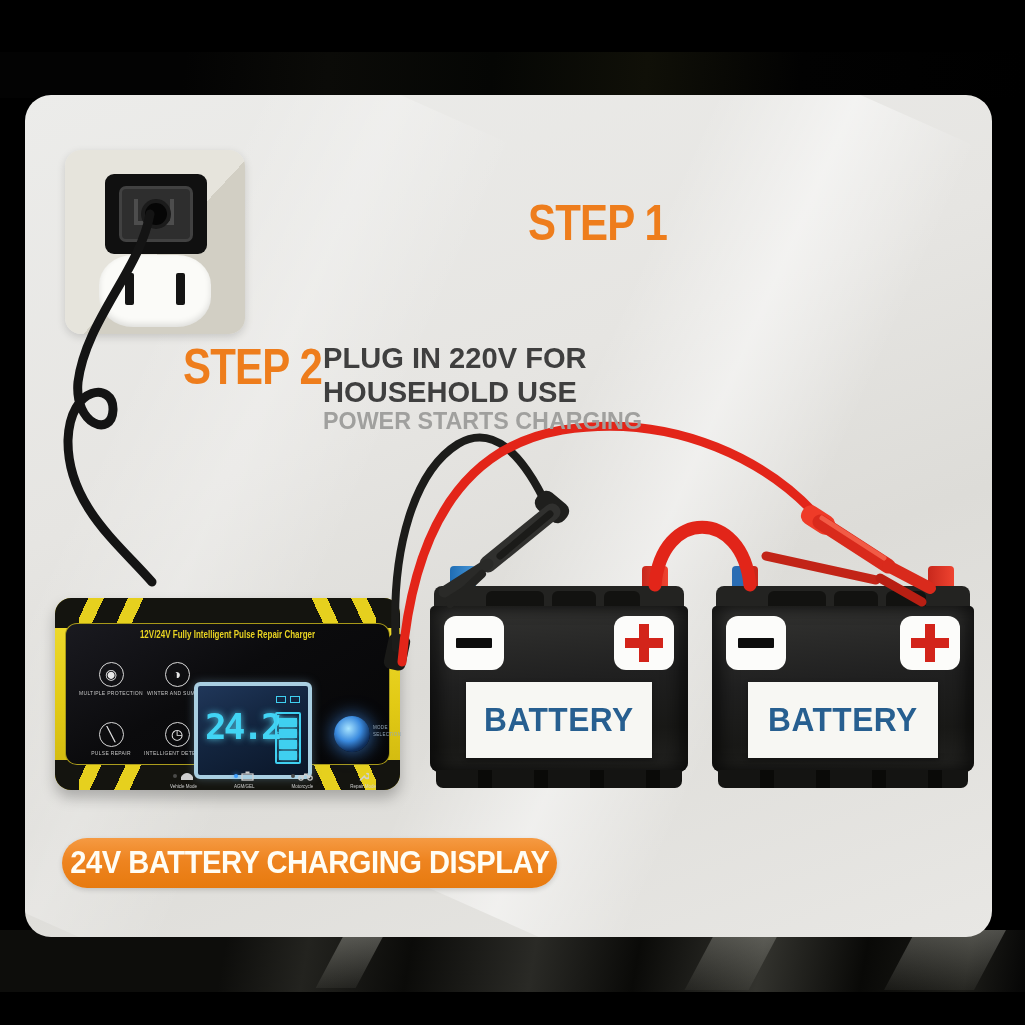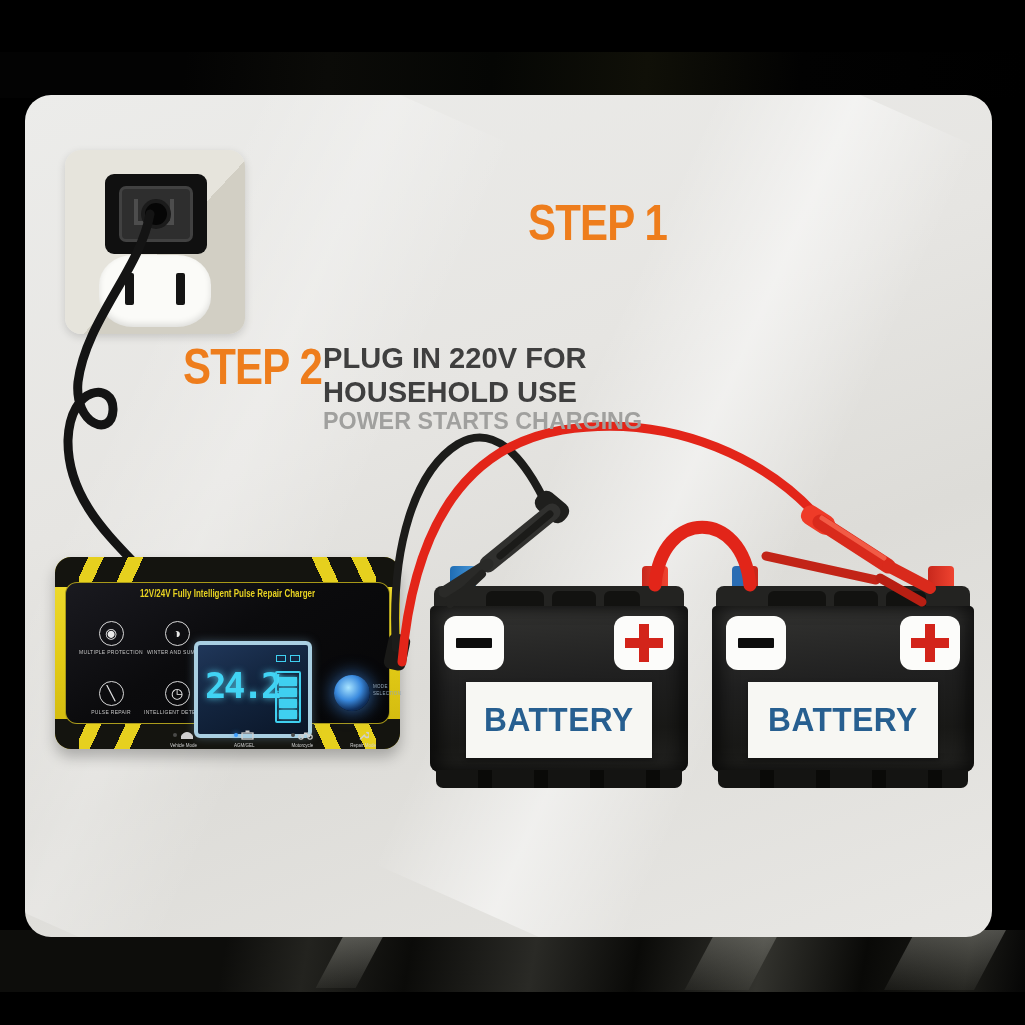--- a/index.html
+++ b/index.html
@@ -57,21 +57,21 @@
   .s1-positive { margin-top:2px; font-size:23px; font-weight:800; color:#e0564a; white-space:nowrap;
     transform:scaleX(.95); transform-origin:left top; }
   .s1-blackline { margin-top:16px; white-space:nowrap; transform:scaleX(.92); transform-origin:left top; }
   .black-clip-word { font-size:30px; font-weight:800; color:#2e2e2e; }
   .black-clip-suffix { font-size:24px; font-weight:600; color:#464646; }
   .s1-negline { margin-top:3px; white-space:nowrap; transform:scaleX(.95); transform-origin:left top; }
   .battery-word { font-size:21px; font-weight:600; color:#3f3f3f; }
   .negative-words { font-size:21px; font-weight:800; color:#2d2d2d; }
 
   
-  .charger { position:absolute; left:55px; top:557px; width:345px; height:192px; border-radius:16px;
+  .charger { position:absolute; left:55px; top:598px; width:345px; height:192px; border-radius:16px;
     background:linear-gradient(180deg,#f1de33,#e2ca15 55%,#cdb50e); box-shadow:0 8px 14px rgba(0,0,0,.25); }
   .band { position:absolute; left:0; right:0; height:30px; background:#14140f; overflow:hidden; }
   .band.top { top:0; border-radius:16px 16px 0 0; }
   .band.bot { bottom:0; border-radius:0 0 16px 16px; }
   .hazard { position:absolute; top:-6px; height:44px; width:72px;
     background:repeating-linear-gradient(115deg,transparent 0 11px,#e6d01e 11px 25px,transparent 25px 36px); }
   .hazard.hl { left:24px; } .hazard.hr { right:24px; transform:scaleX(-1); }
   .face { position:absolute; left:10px; right:10px; top:25px; bottom:25px; border-radius:12px;
     background:linear-gradient(150deg,#1a1a20 0%,#0b0b0d 45%,#060607 100%);
     border:1px solid rgba(222,202,30,.75); }
@@ -331,14 +331,17 @@
     <g>
       <rect x="800" y="510" width="36" height="20" rx="9" transform="rotate(33 818 520)" fill="#ef3b28"></rect>
       <path d="M820,522 L888,566" stroke="#d92a1c" stroke-width="15" stroke-linecap="round"></path>
       <path d="M822,518 L884,558" stroke="#f25b46" stroke-width="5" stroke-linecap="round"></path>
       <path d="M766,556 L876,580" stroke="#c22417" stroke-width="9" stroke-linecap="round"></path>
       <path d="M888,566 L930,588" stroke="#d92a1c" stroke-width="12" stroke-linecap="round"></path>
       <path d="M880,578 L922,602" stroke="#b81f13" stroke-width="9" stroke-linecap="round"></path>
     </g>
   </svg>
 
+  <div class="banner z5">
+    <div class="banner-text">24V BATTERY CHARGING DISPLAY</div>
+  </div>
 
 </div>
 
 </body></html>

